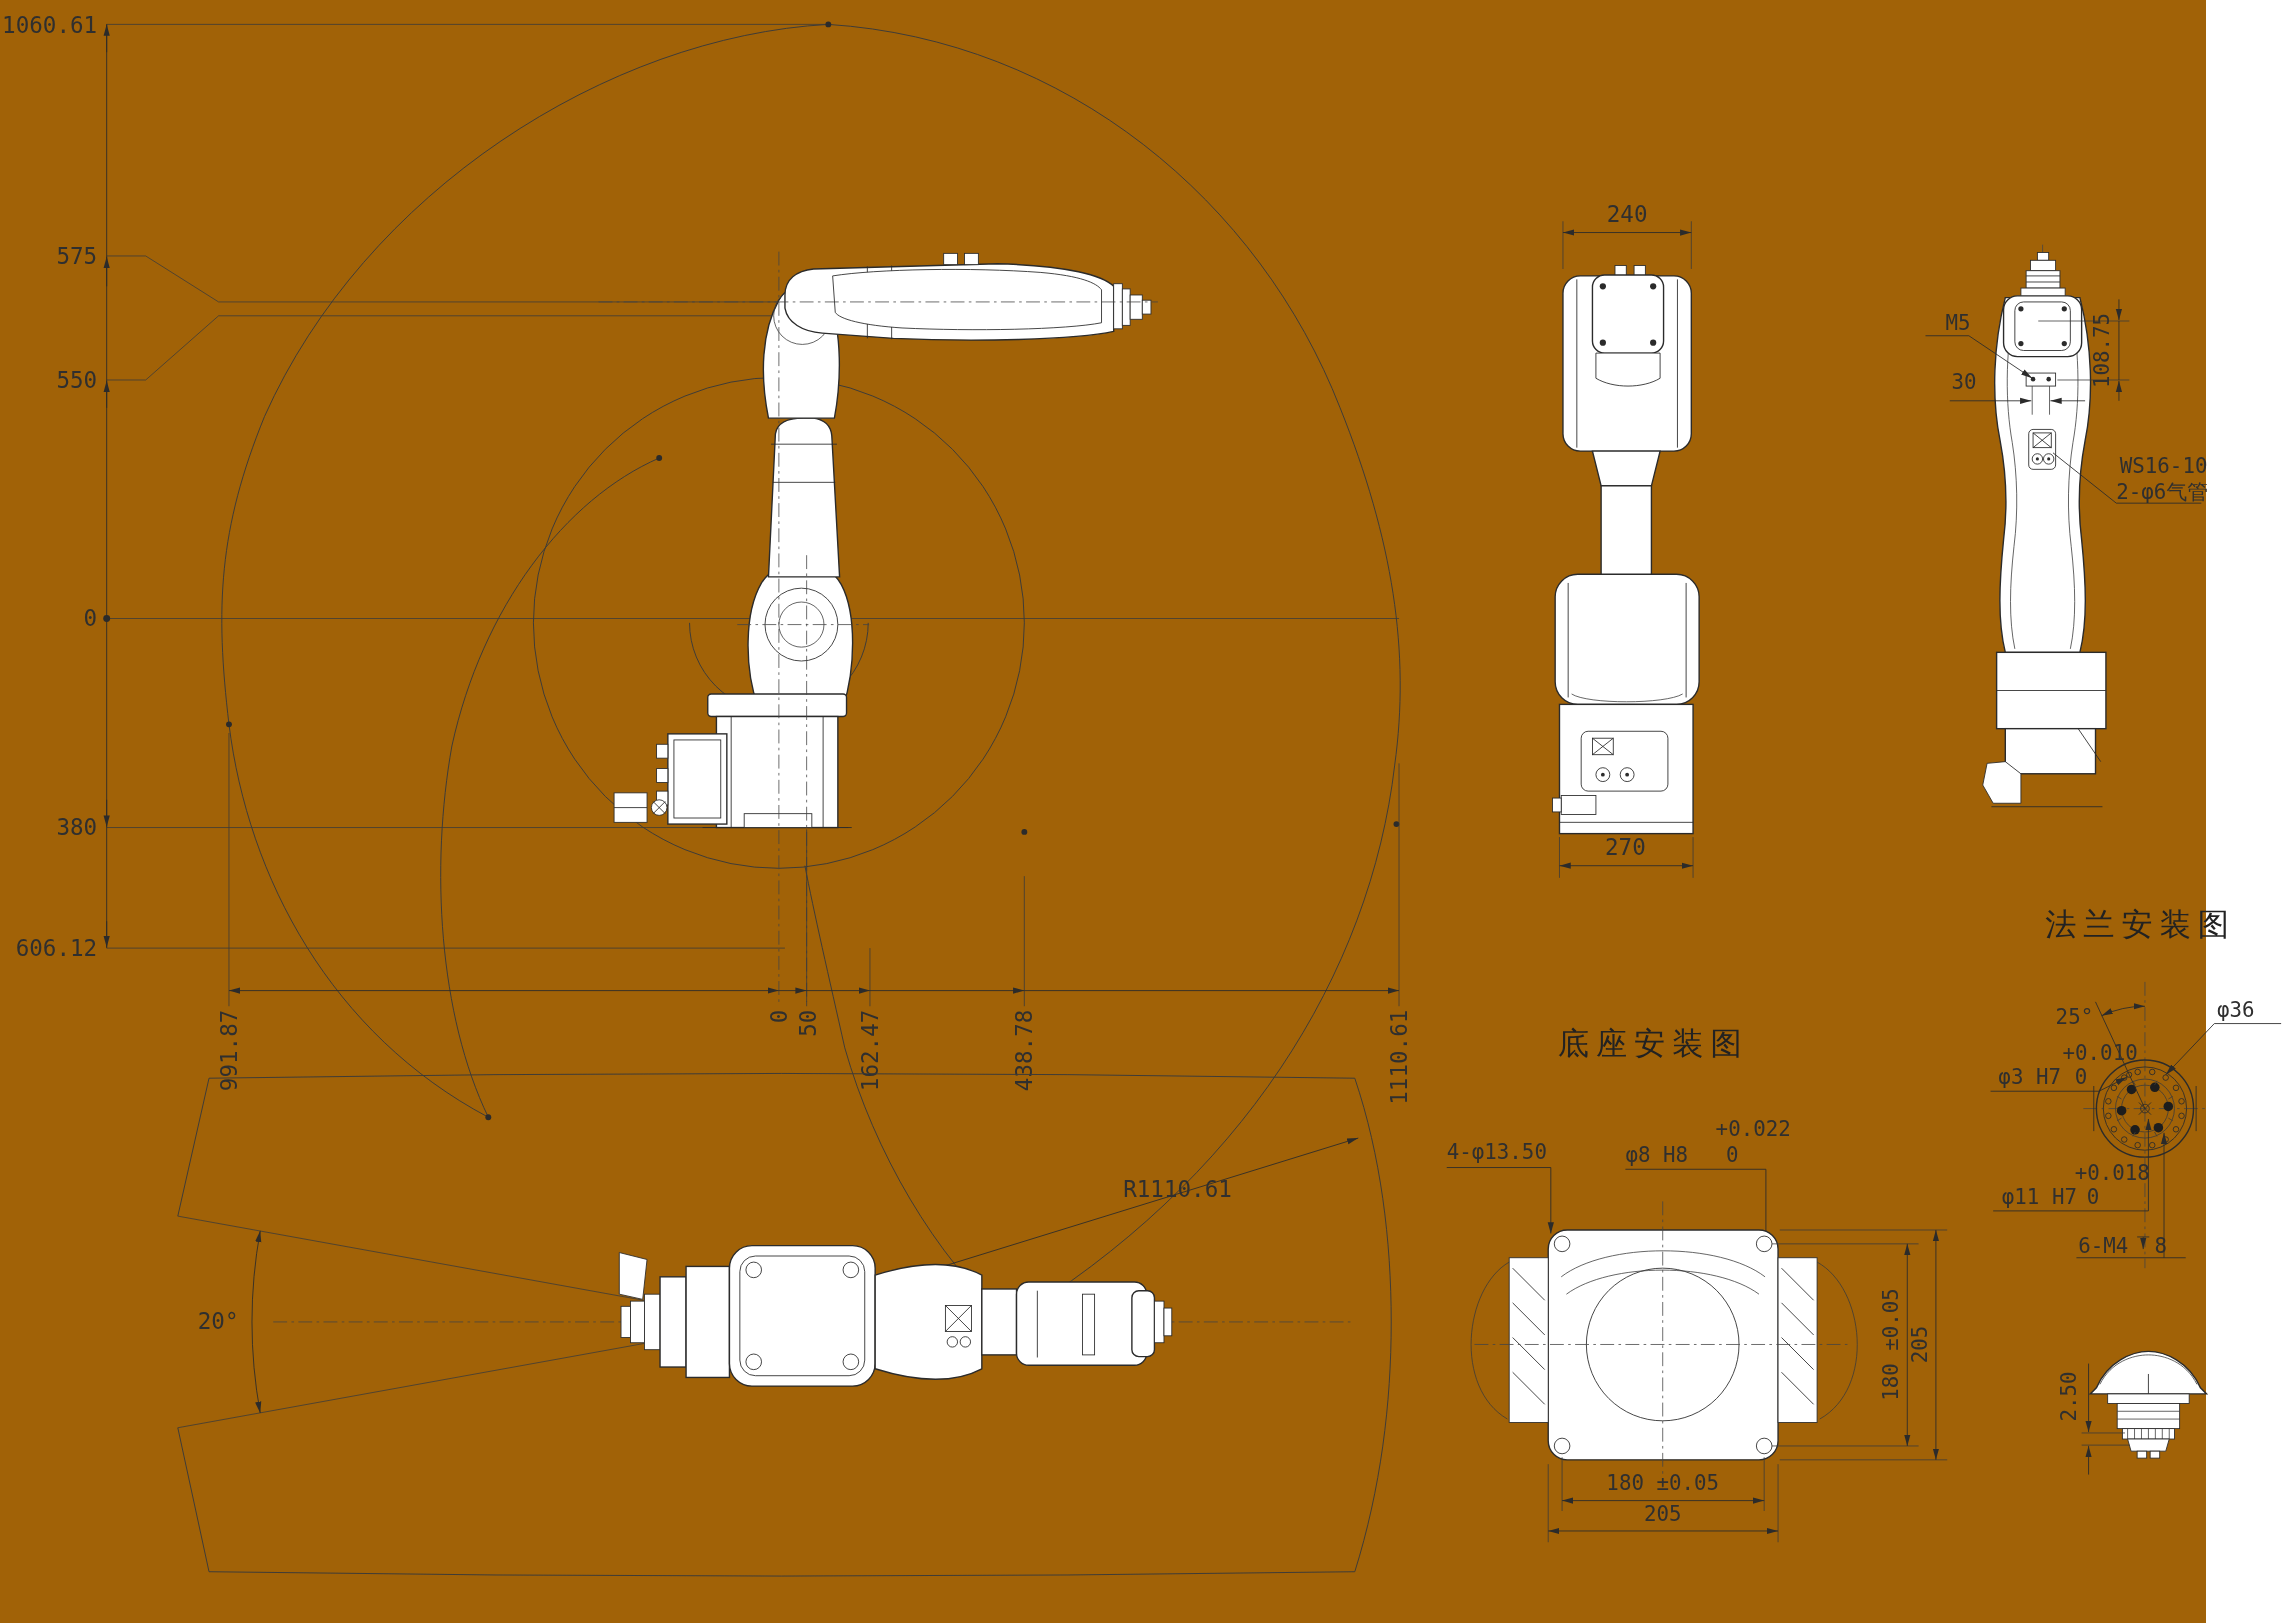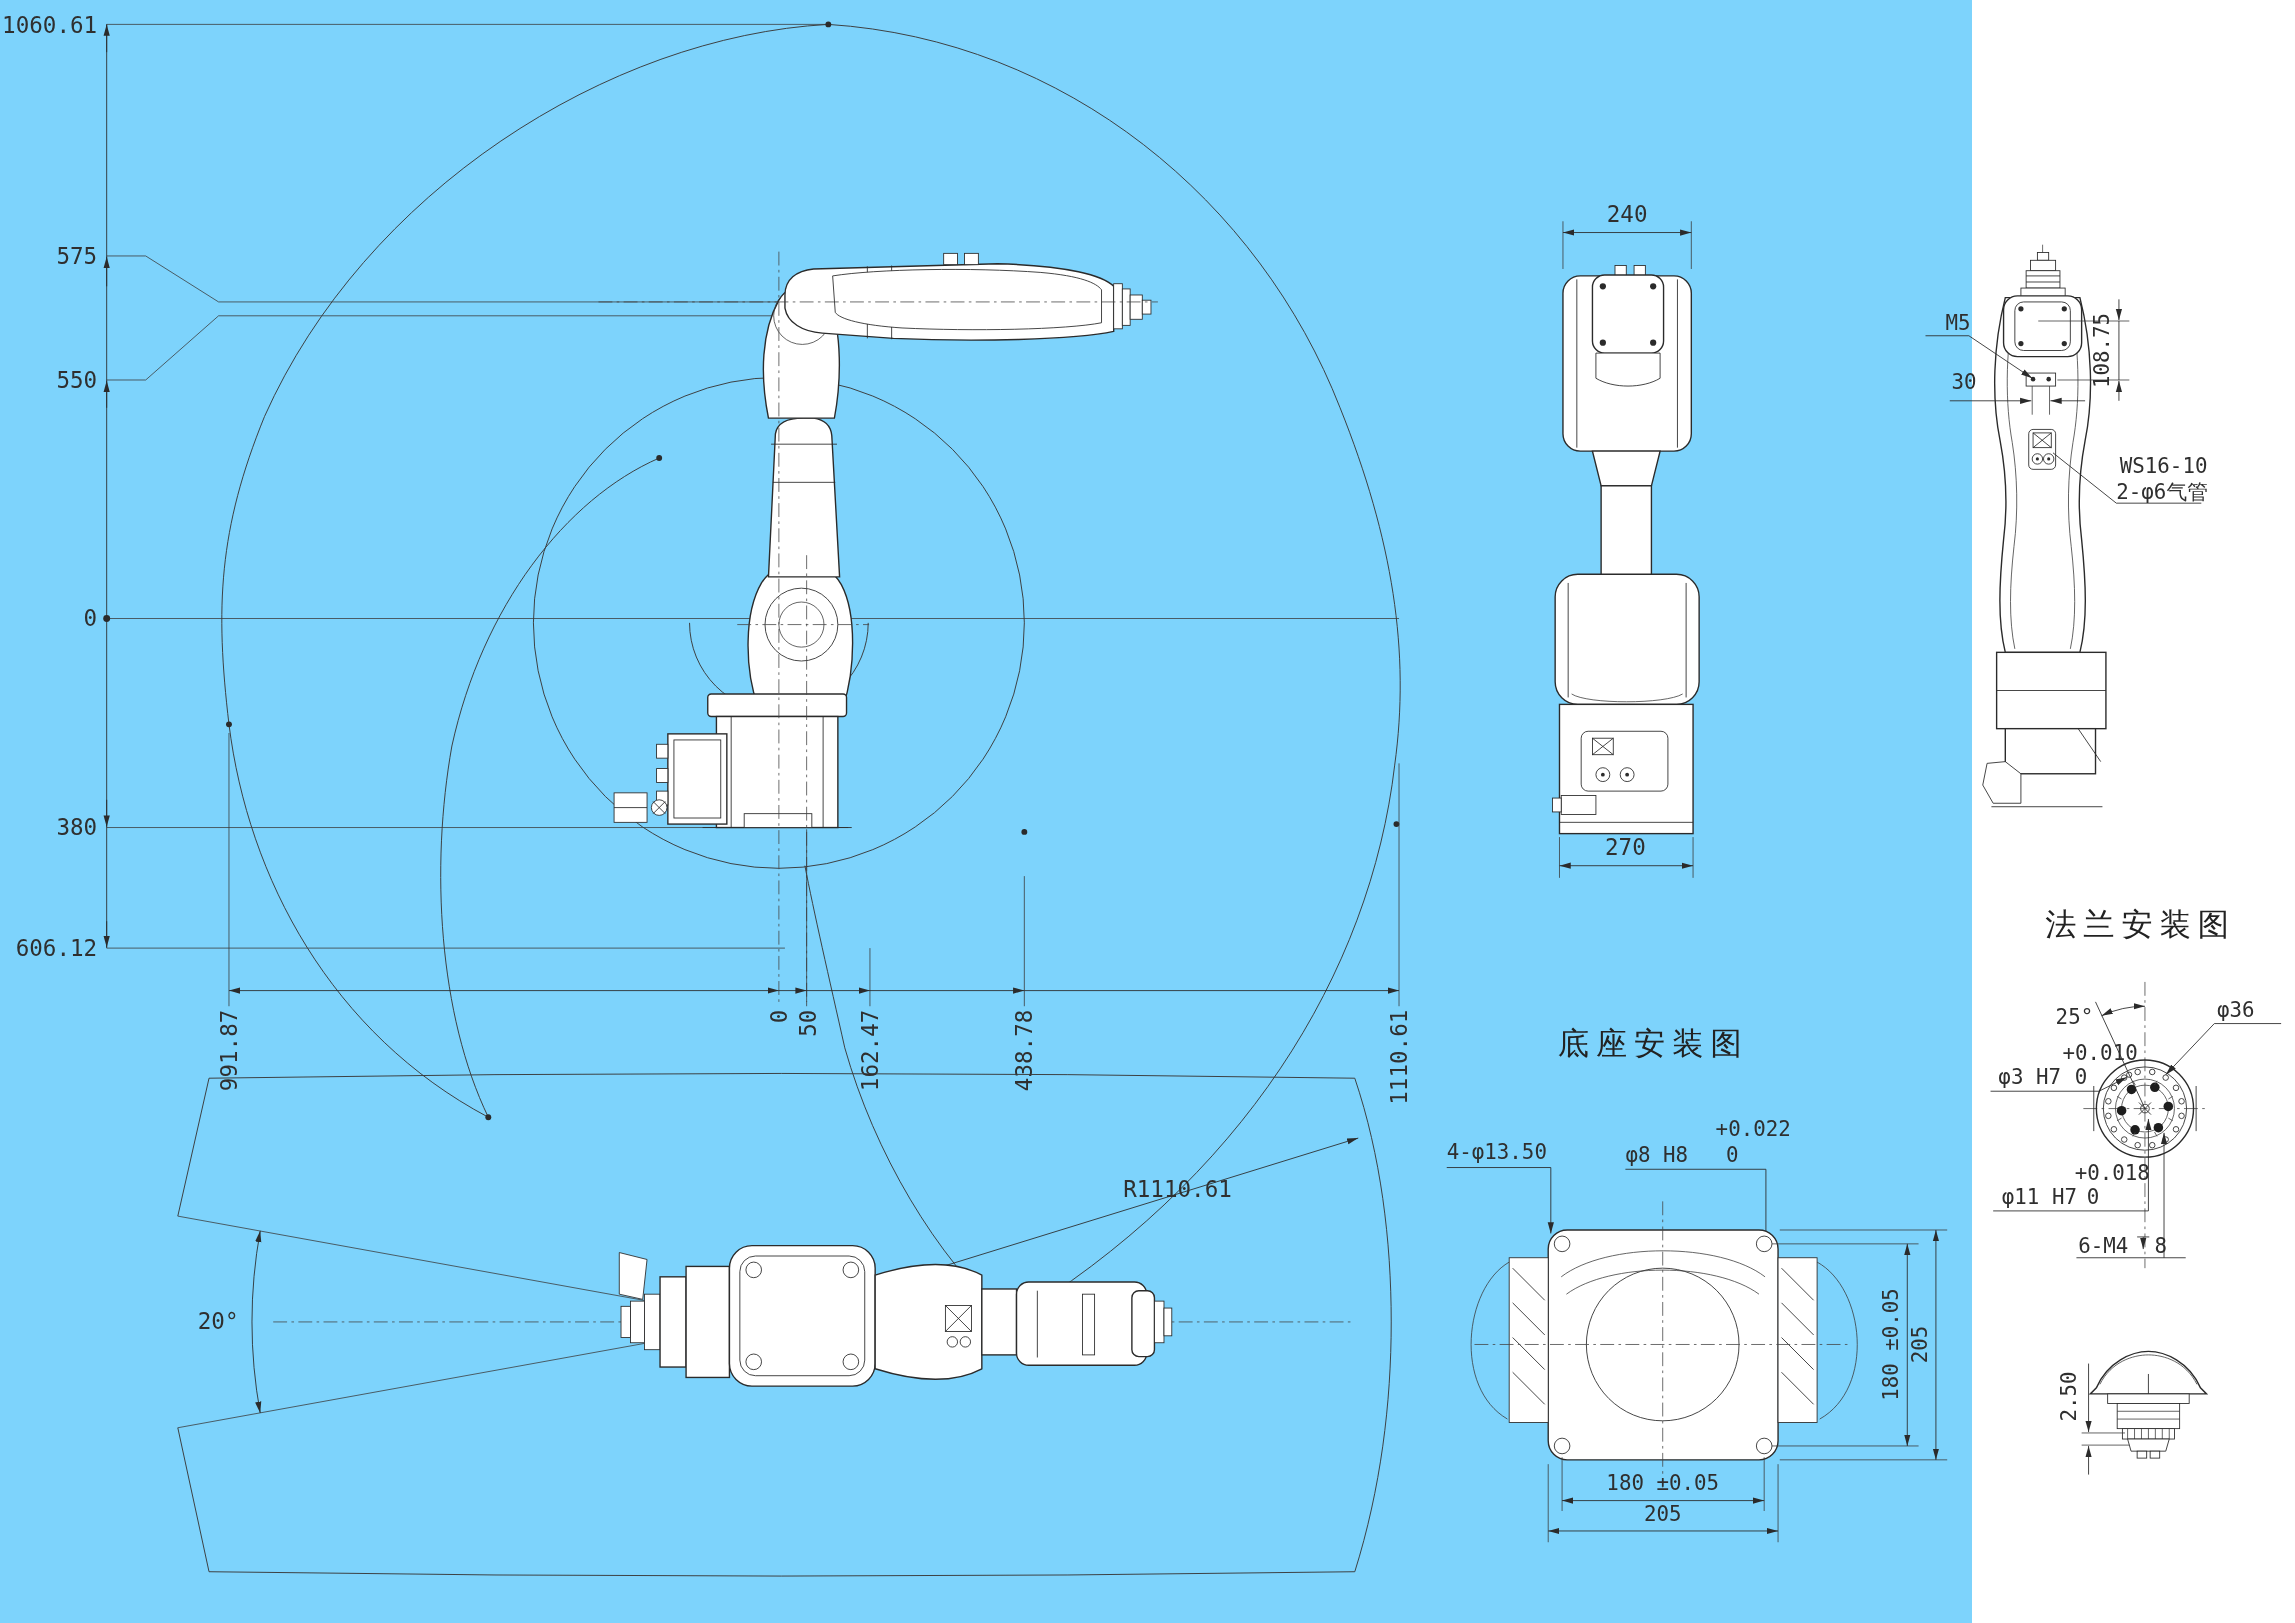--- a/index.html
+++ b/index.html
@@ -1,16 +1,16 @@
 <!DOCTYPE html>
 <html style="font-size:14px"><head>
 <meta charset="utf-8">
 <style>
   html,body{margin:0;padding:0;background:#ffffff;}
-  .page{width:1972px;height:1623px;background:#7dd3fc;position:relative;font-family:"DejaVu Sans Mono","Liberation Mono",monospace;}
+  .page{width:2206px;height:1623px;background:#a16207;position:relative;font-family:"DejaVu Sans Mono","Liberation Mono",monospace;}
   svg{display:block;}
   .ln{stroke:#2b2b2b;stroke-width:1.6;fill:none;}
   .ln2{stroke:#2b2b2b;stroke-width:1.0;fill:none;}
   .thin{stroke:#3a3a3a;stroke-width:0.9;fill:none;}
   .env{stroke:#3a3a3a;stroke-width:1.1;fill:none;}
   .cl{stroke:#444;stroke-width:0.9;fill:none;stroke-dasharray:16 5 3 5;}
   .part{fill:#ffffff;stroke:#2b2b2b;stroke-width:1.6;}
   .part2{fill:#ffffff;stroke:#2b2b2b;stroke-width:1.0;}
   .dk{fill:#1d1d1d;stroke:none;}
   .dot{fill:#2b2b2b;stroke:none;}

